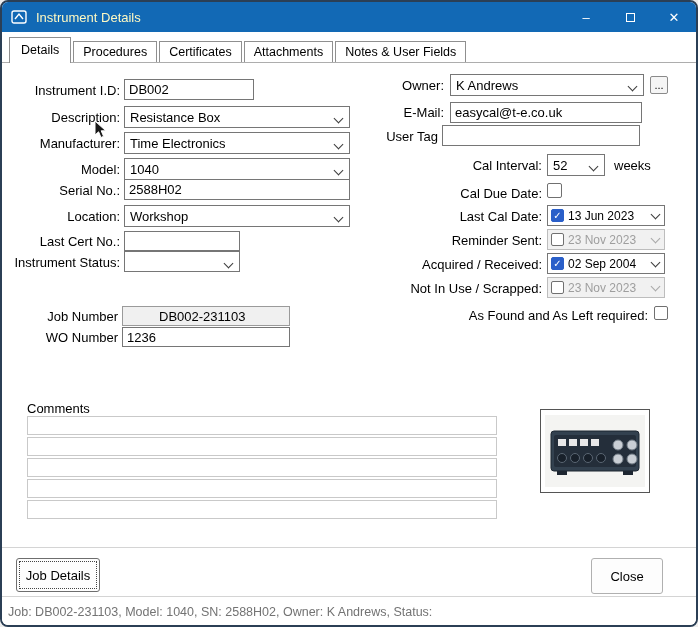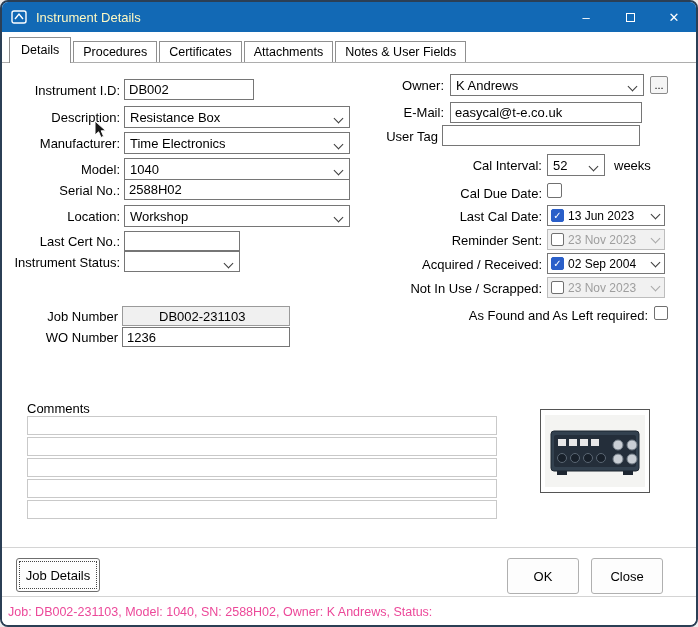--- a/index.html
+++ b/index.html
@@ -37,21 +37,21 @@
   .datebox .chev { margin-top:-2px; }
   .datebox.disabled { background:#f1f1f1; color:#9e9e9e; border-color:#bdbdbd; }
   .datebox.disabled .chev { border-color:#a8a8a8; }
   .comment-row { position:absolute; left:25px; width:470px; height:19px; border:1px solid #c9c9c9; background:#fff; }
   .photo { position:absolute; left:538px; top:407px; width:110px; height:84px; border:1px solid #555; background:#fff; display:flex; align-items:center; justify-content:center; }
   .hline { position:absolute; left:0; right:0; height:1px; background:#d4d4d4; }
   .btn { position:absolute; background:#fdfdfd; border:1px solid #b0b0b0; border-radius:3px; font-size:13px; font-family:inherit; cursor:pointer; color:#000; }
   .btn.job { left:14px; top:556px; width:84px; height:34px; border-color:#6e6e6e; outline:1px dotted #444; outline-offset:-4px; }
   .btn.ok { left:505px; top:556px; width:72px; height:36px; }
   .btn.closebtn { left:589px; top:556px; width:72px; height:36px; }
-  .statusbar { position:absolute; left:0; right:0; bottom:0; height:27px; font-size:12.5px; color:#ec4899; display:flex; align-items:center; padding-left:6px; background:#fff; }
+  .statusbar { position:absolute; left:0; right:0; bottom:0; height:27px; font-size:12.5px; color:#737373; display:flex; align-items:center; padding-left:6px; background:#fff; }
   .cursor { position:absolute; left:92px; top:118px; z-index:50; pointer-events:none; }
 </style>
 </head>
 <body>
 
 <div class="window">
 
   <div class="titlebar">
     <span class="app-icon">
       <svg width="16" height="16" viewBox="0 0 16 16">
@@ -208,21 +208,20 @@
       <circle cx="87" cy="30" r="5" fill="#c9ced4" stroke="#707a84" stroke-width="1"></circle>
       <circle cx="73" cy="44" r="5" fill="#c9ced4" stroke="#707a84" stroke-width="1"></circle>
       <circle cx="87" cy="44" r="5" fill="#c9ced4" stroke="#707a84" stroke-width="1"></circle>
       <rect x="12" y="56" width="10" height="4" fill="#1d2631"></rect>
       <rect x="78" y="56" width="10" height="4" fill="#1d2631"></rect>
     </svg>
   </div>
 
   <div class="hline" style="top:545px;"></div>
   <button class="btn job">Job Details</button>
-  <button class="btn ok">OK</button>
   <button class="btn closebtn">Close</button>
 
   <div class="hline" style="top:594px;"></div>
   <div class="statusbar">
     <span>Job: DB002-231103, Model: 1040, SN: 2588H02, Owner: K Andrews, Status:</span>
   </div>
 
   <span class="cursor">
     <svg width="14" height="20" viewBox="0 0 14 20">
       <polygon points="1,1 1,15 4.6,11.8 7,17.5 9.6,16.3 7.2,10.8 11.8,10.8" fill="#1a1a1a" stroke="#ffffff" stroke-width="1"></polygon>

